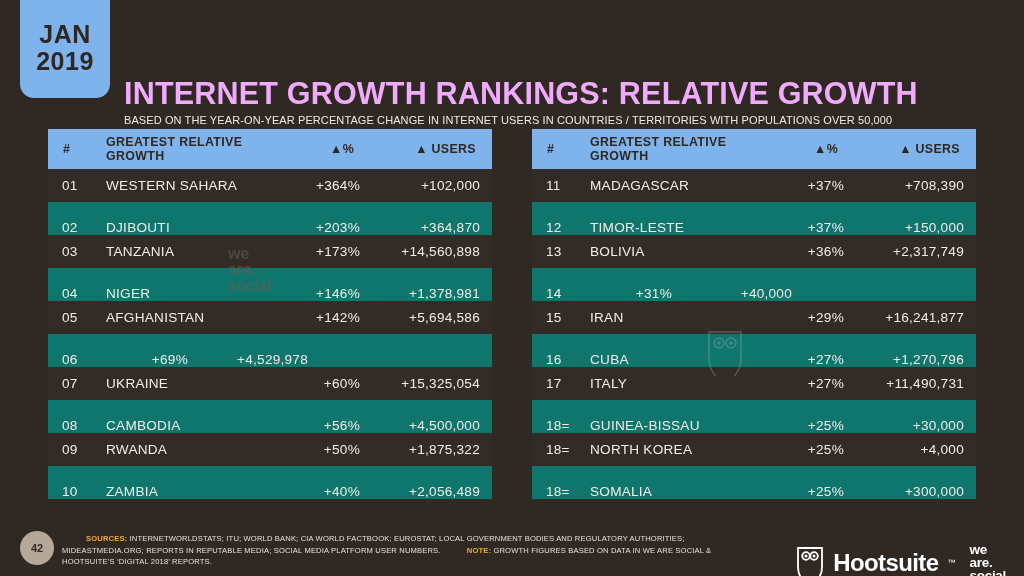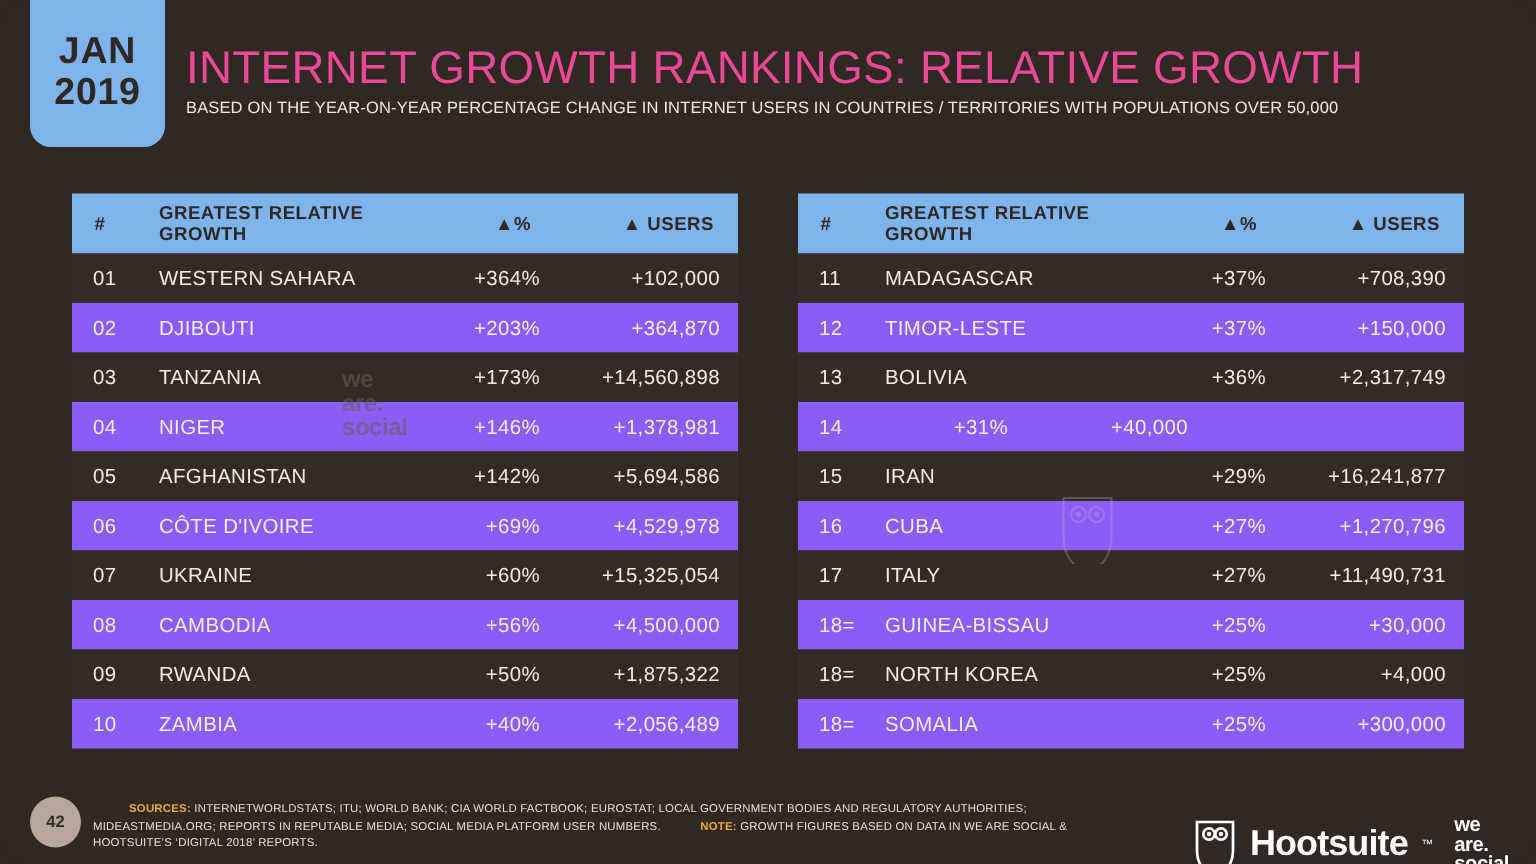--- a/index.html
+++ b/index.html
@@ -20,22 +20,22 @@
     display:flex; flex-direction:column;
     align-items:center; justify-content:center;
     padding-top:12px;
   }
   .date-badge .m, .date-badge .y{
     color:#2f2722; font-weight:bold; letter-spacing:.5px;
     font-size:25px; line-height:27px;
   }
   .header-text{ position:absolute; left:124px; top:28px; width:890px; }
   .header-title{
-    color:#ec4899; font-size:30.5px; font-weight:normal;
-    letter-spacing:.2px; line-height:34px; white-space:nowrap;
+    color:#f0abfc; font-size:30.5px; font-weight:bold;
+    letter-spacing:.2px; line-height:34px; white-space:nowrap;margin-top:48px;
   }
   .header-sub{
     color:#efe9e3; font-size:11px; letter-spacing:.1px;
     margin-top:4px; white-space:nowrap;
   }
 
   
   .tables{ position:absolute; left:0; top:129px; width:1024px; }
   .tbl{ position:absolute; top:0; width:444px; }
   .tbl.left{ left:48px; }
@@ -46,21 +46,21 @@
     height:40px; background:#7fb3ec;
     color:#2f2722; font-size:12.4px; font-weight:bold;
     letter-spacing:.35px;
   }
   .trow{
     display:flex; align-items:center;
     height:33px; color:#f2ece6; font-size:13.6px;
     letter-spacing:.25px;
   }
   .trow.odd{ background:#332b26; }
-  .trow.even{ background:#8b5cf6; }
+  .trow.even{ background:#0f766e;align-items:flex-end; }
 
   .c-rank{ width:58px; padding-left:14px; flex:0 0 58px; }
   .c-name{ flex:1 1 auto; padding-left:0px; }
   .c-pct{ width:96px; flex:0 0 96px; text-align:right; padding-right:14px; }
   .c-users{ width:118px; flex:0 0 118px; text-align:right; padding-right:12px; }
   .thead .c-rank{ padding-left:15px; }
   .thead .c-pct{ text-align:right; padding-right:20px;}
   .thead .c-users{ text-align:right; padding-right:16px; }
 
   
@@ -146,21 +146,20 @@
             <div class="c-users">+1,378,981</div>
           </div>
           <div class="trow odd">
             <div class="c-rank">05</div>
             <div class="c-name">AFGHANISTAN</div>
             <div class="c-pct">+142%</div>
             <div class="c-users">+5,694,586</div>
           </div>
           <div class="trow even">
             <div class="c-rank">06</div>
-            <div class="c-name">CÔTE D'IVOIRE</div>
             <div class="c-pct">+69%</div>
             <div class="c-users">+4,529,978</div>
           </div>
           <div class="trow odd">
             <div class="c-rank">07</div>
             <div class="c-name">UKRAINE</div>
             <div class="c-pct">+60%</div>
             <div class="c-users">+15,325,054</div>
           </div>
           <div class="trow even">

